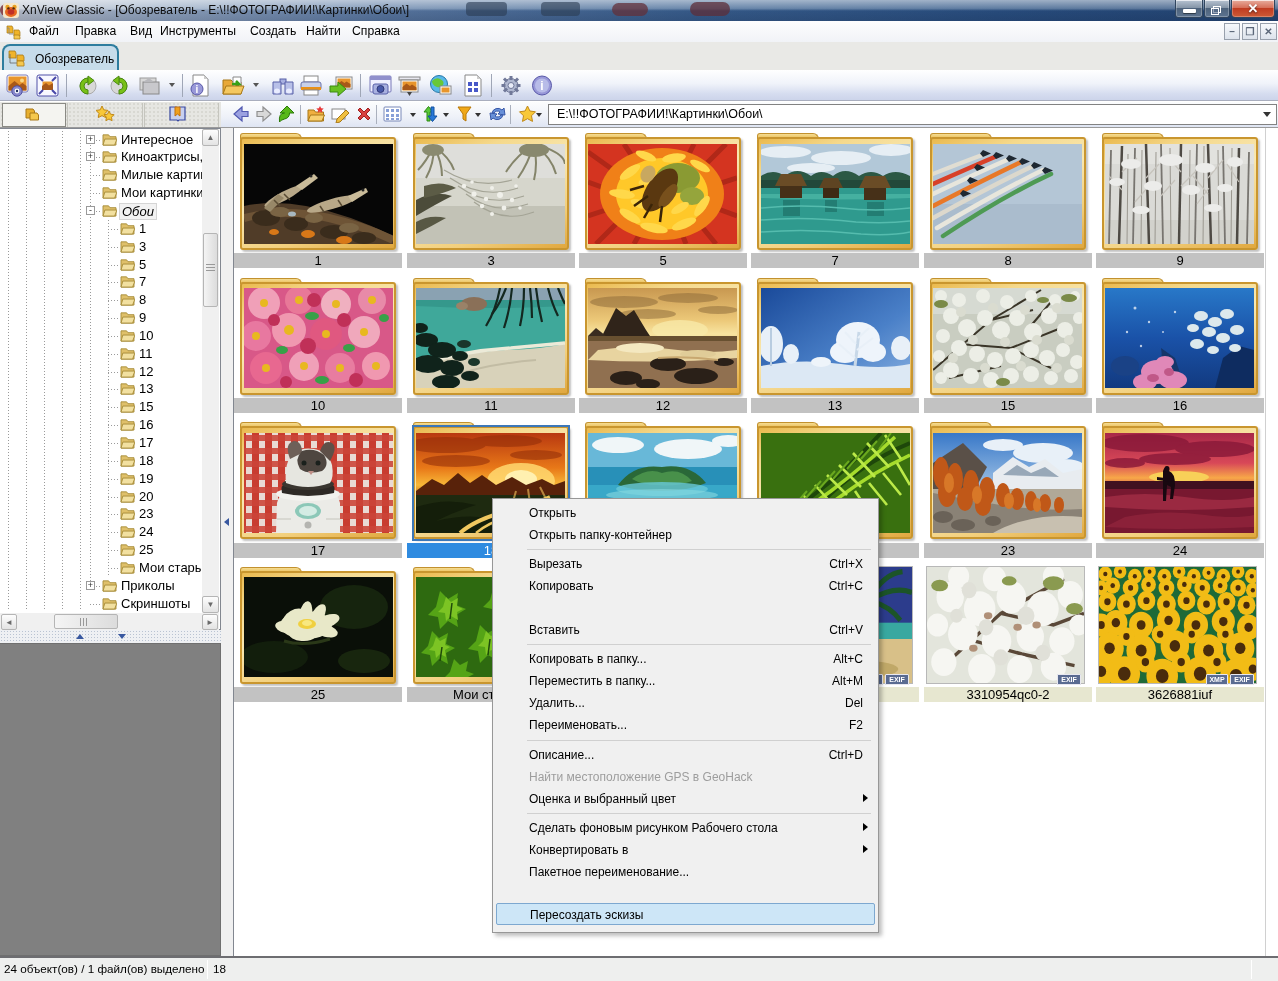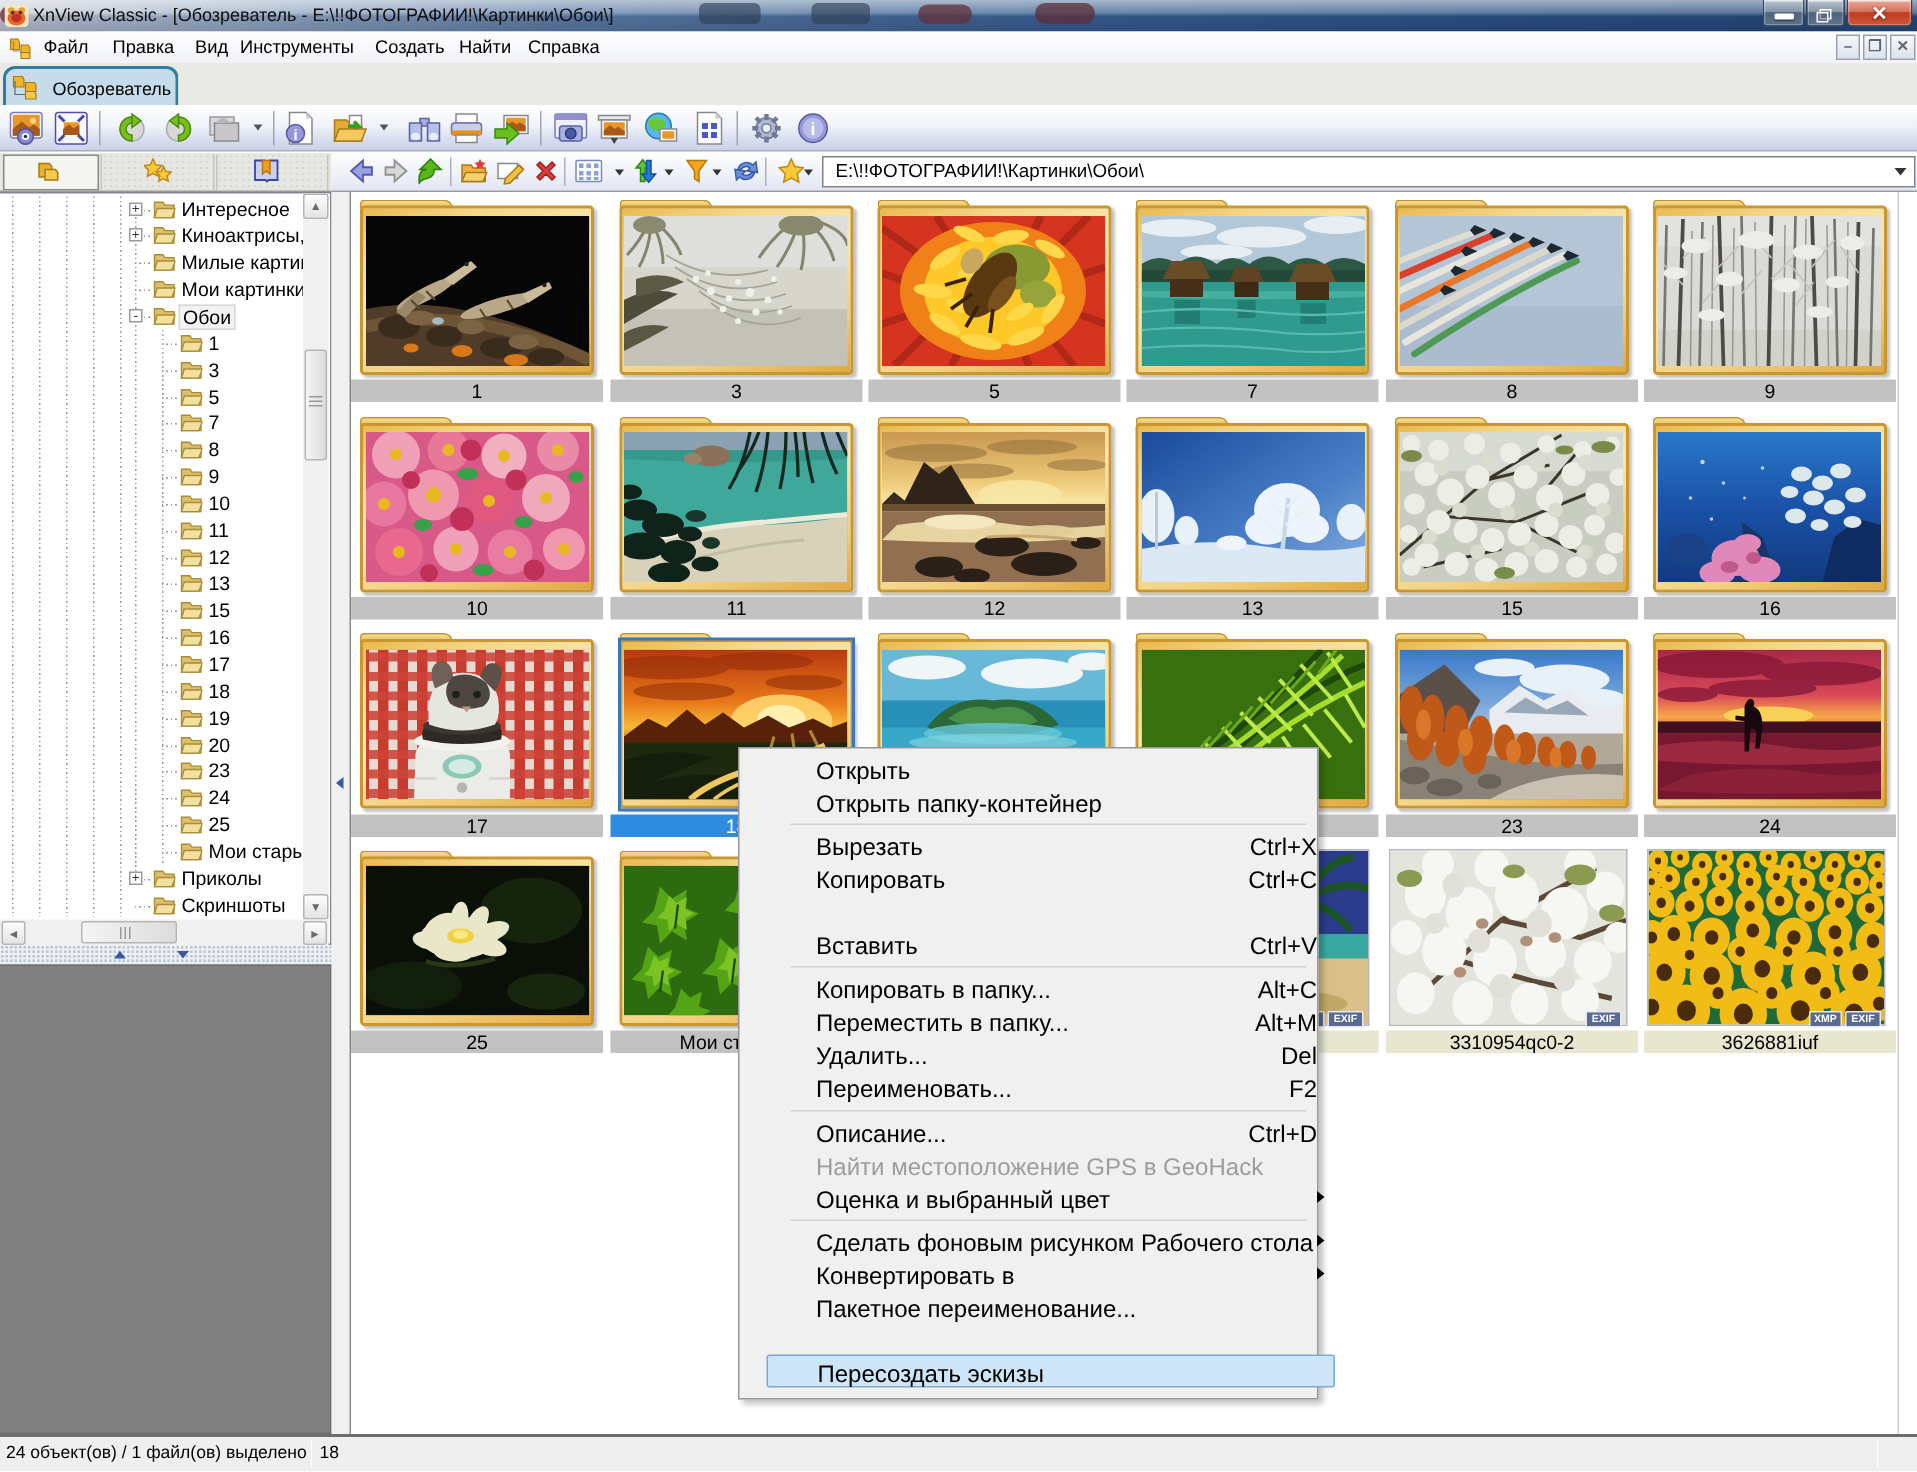--- a/index.html
+++ b/index.html
@@ -68,21 +68,21 @@
  background:linear-gradient(160deg,#eab94e 0%,#f5d98c 20%,#f9e8b2 45%,#f2cf7c 75%,#e0a73e 100%);
  box-shadow:2px 2px 2px rgba(120,120,120,.45);}
 .fsel{position:absolute;border:2px solid #3c77b8;}
 .photo{position:absolute;overflow:hidden;}
 .photo svg{display:block;}
 .badge{position:absolute;height:11px;background:#5a6b91;border:1px solid #e8e8f0;color:#fff;
  font-size:7px;font-weight:bold;line-height:9px;text-align:center;border-radius:1px;}
 
 #cmenu{left:492px;top:498px;width:387px;height:435px;background:#f0f0f0;border:1px solid #979797;
  box-shadow:3px 3px 4px rgba(0,0,0,.25);}
-.cmi{position:absolute;left:18px;width:379px;height:22px;font-size:16px;color:#000;}
+.cmi{position:absolute;left:3px;width:379px;height:22px;font-size:12px;color:#000;}
 .cmi .t{position:absolute;left:33px;top:4px;}
 .cmi .s{position:absolute;right:12px;top:4px;}
 .cmi.dis{color:#9d9d9d;}
 .cmi .arr{position:absolute;right:7px;top:6px;width:0;height:0;border-left:5px solid #000;border-top:4px solid transparent;border-bottom:4px solid transparent;}
 .cmsep{position:absolute;left:34px;width:344px;height:1px;background:#d0d0d0;}
 .cmihl{background:#cde6f7;border:1px solid #7da8d0;border-radius:2px;margin-top:20px;}
 
 #status{left:0;top:958px;width:1278px;height:23px;background:#eeefee;font-size:11.7px;color:#000;}
 </style></head><body>
 
@@ -369,21 +369,21 @@
       <path d="M1 2 h6 l1.5 2 h6.5 v9 h-14 z" fill="#dfc06a" stroke="#a88c38"></path>
       <path d="M1 13 l2-6.5 h13 l-2.5 6.5z" fill="#f2e0a0" stroke="#a88c38"></path>
     </svg>
 <div class="trow" style="left:121px;top:56.1px;">Мои картинки</div>
 <div class="doth" style="left:90px;top:81.9px;width:12px;"></div>
 <div class="pm abs" style="left:86px;top:76.9px;">-</div>
 <svg class="tfold" style="left:102px;top:74.9px" width="16" height="14" viewBox="0 0 16 14">
       <path d="M1 2 h6 l1.5 2 h6.5 v9 h-14 z" fill="#dfc06a" stroke="#a88c38"></path>
       <path d="M1 13 l2-6.5 h13 l-2.5 6.5z" fill="#f2e0a0" stroke="#a88c38"></path>
     </svg>
-<div class="trow" style="left:121px;top:73.9px;background:#f2f2f2;border:1px solid #d5d5d5;padding:0 2px;margin-left:-2px;">Обои</div>
+<div class="trow" style="left:121px;top:73.9px;background:#f2f2f2;border:1px solid #d5d5d5;padding:0 2px;margin-left:-2px;font-style:italic;">Обои</div>
 <div class="doth" style="left:108px;top:99.8px;width:12px;"></div>
 <svg class="tfold" style="left:120px;top:92.8px" width="16" height="14" viewBox="0 0 16 14">
       <path d="M1 2 h6 l1.5 2 h6.5 v9 h-14 z" fill="#dfc06a" stroke="#a88c38"></path>
       <path d="M1 13 l2-6.5 h13 l-2.5 6.5z" fill="#f2e0a0" stroke="#a88c38"></path>
     </svg>
 <div class="trow" style="left:139px;top:91.8px;">1</div>
 <div class="doth" style="left:108px;top:117.6px;width:12px;"></div>
 <svg class="tfold" style="left:120px;top:110.6px" width="16" height="14" viewBox="0 0 16 14">
       <path d="M1 2 h6 l1.5 2 h6.5 v9 h-14 z" fill="#dfc06a" stroke="#a88c38"></path>
       <path d="M1 13 l2-6.5 h13 l-2.5 6.5z" fill="#f2e0a0" stroke="#a88c38"></path>

